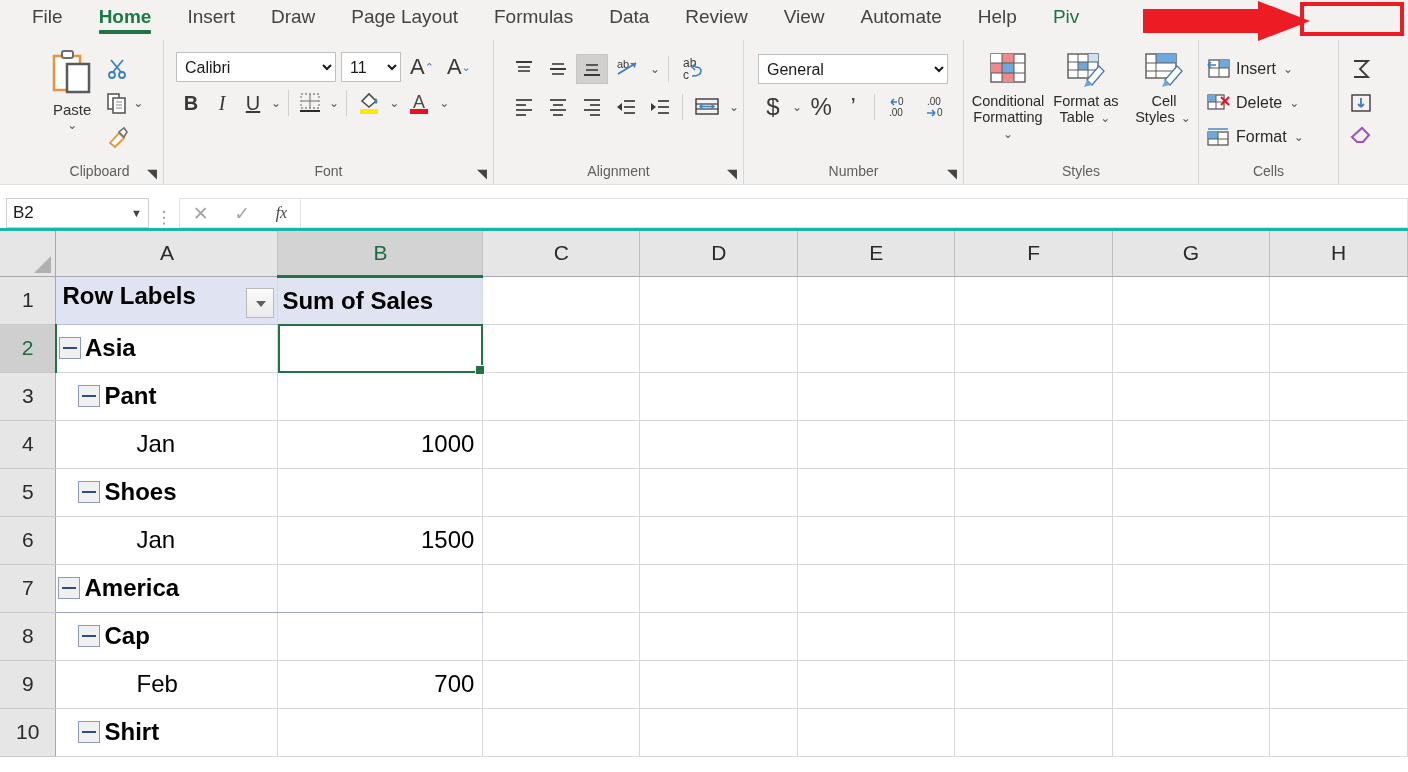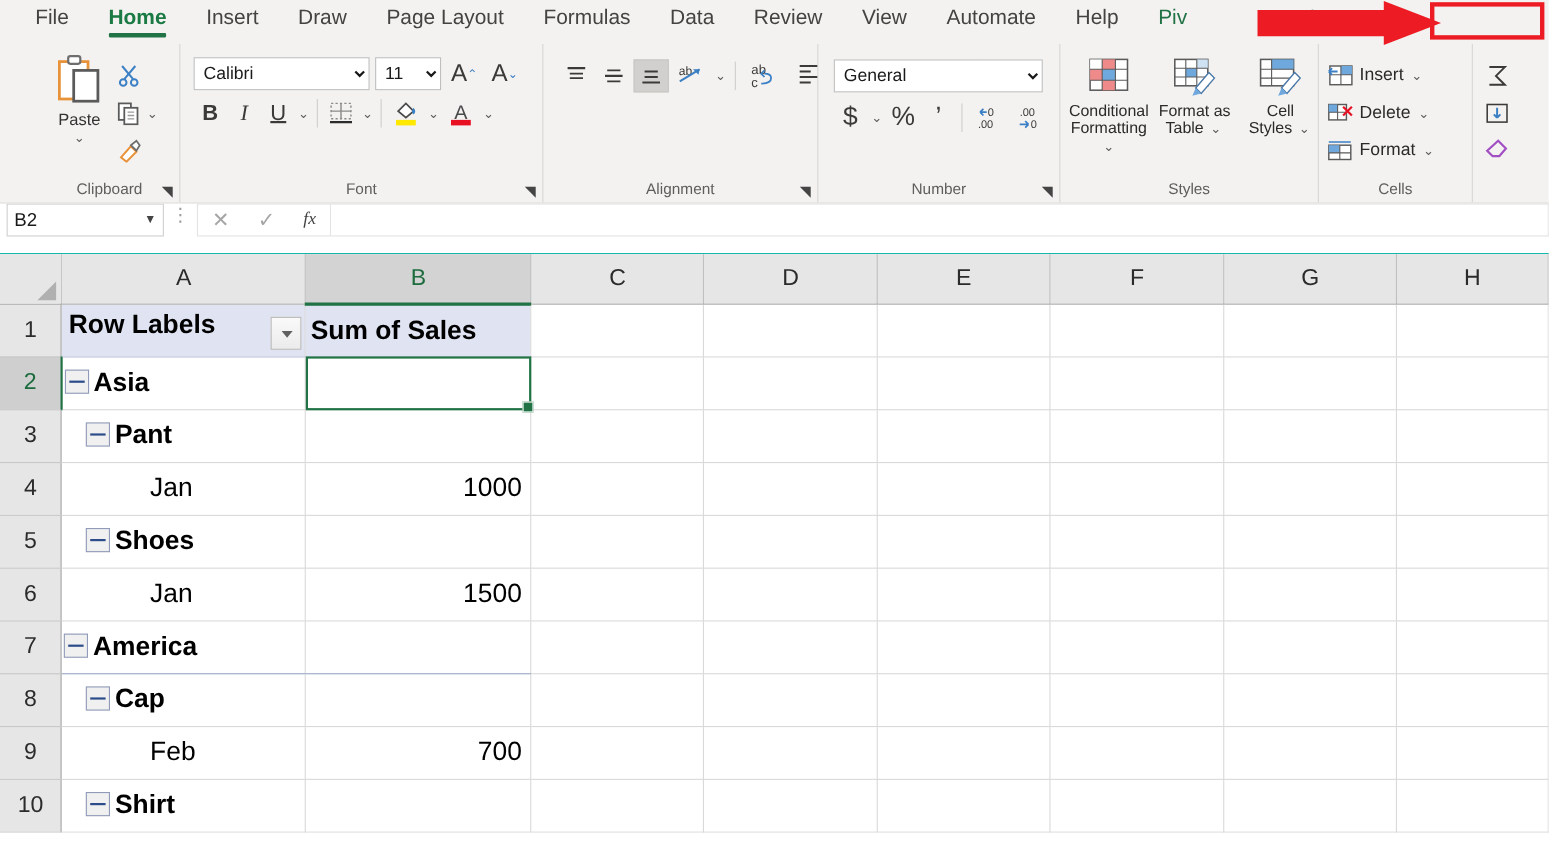--- a/index.html
+++ b/index.html
@@ -156,22 +156,22 @@
     font-size: 16px; color: #2b2a29; cursor: default;
   }
 
   
   .g-editing { width: 40px; }
   .editbody { padding-top: 10px; display: flex; flex-direction: column; gap: 4px; }
 
   
   .fxbar {
     height: 46px; background: #ffffff;
-    display: flex; align-items: flex-start;
-    border-bottom: 1px solid #14b8a6;
+    display: flex; align-items: flex-end;
+    border-bottom: 3px solid #14b8a6;
     padding: 0 0 0 6px;
   }
   .namebox {
     width: 143px; height: 30px; background: #fff;
     border: 1px solid #cfcfcf;
     display: flex; align-items: center; justify-content: space-between;
     padding: 0 6px; font-size: 17px; color: #1a1a1a;
   }
   .namebox .nb-caret { font-size: 11px; color: #444; }
   .fx-dots { width: 30px; text-align: center; color: #9b9b9b; font-size: 17px; letter-spacing: 0; }
@@ -441,21 +441,21 @@
           </span>
         </span>
         <span class="caret">⌄</span>
       </div>
     </div>
     <div class="group-label">Font</div>
     <div class="launcher">◥</div>
   </div>
 
   <div class="group g-align">
-    <div class="group-body" style="flex-direction:row;align-items:flex-start;">
+    <div class="group-body" style="flex-direction:column;align-items:flex-start;">
       <div class="alrow r1">
         <span class="btn">
           <svg width="24" height="22" viewBox="0 0 24 22">
               <line x1="4" y1="4" x2="20" y2="4" stroke="#3b3a39" stroke-width="2"></line>
               <line x1="6" y1="9" x2="18" y2="9" stroke="#3b3a39" stroke-width="1.6"></line>
               <line x1="6" y1="13" x2="18" y2="13" stroke="#3b3a39" stroke-width="1.6"></line>
             </svg>
         </span>
         <span class="btn">
           <svg width="24" height="22" viewBox="0 0 24 22">

